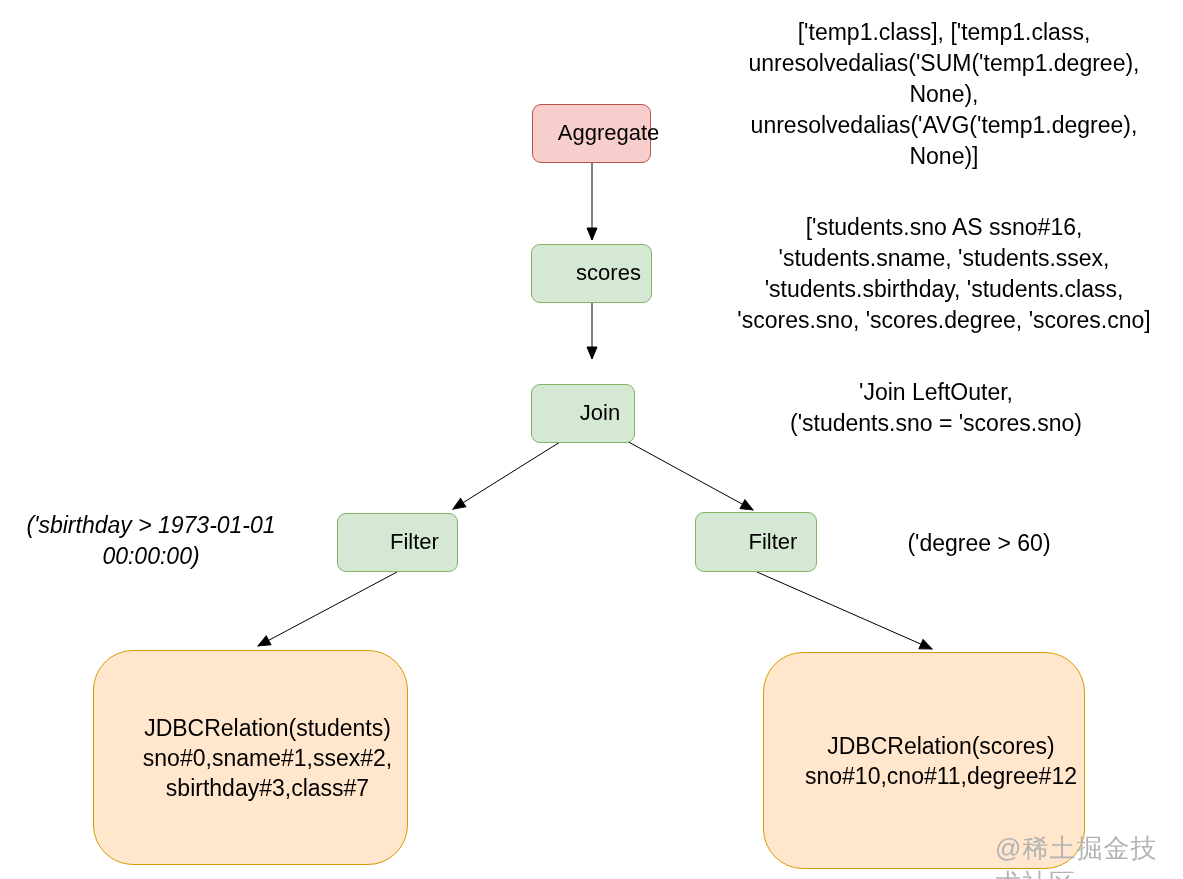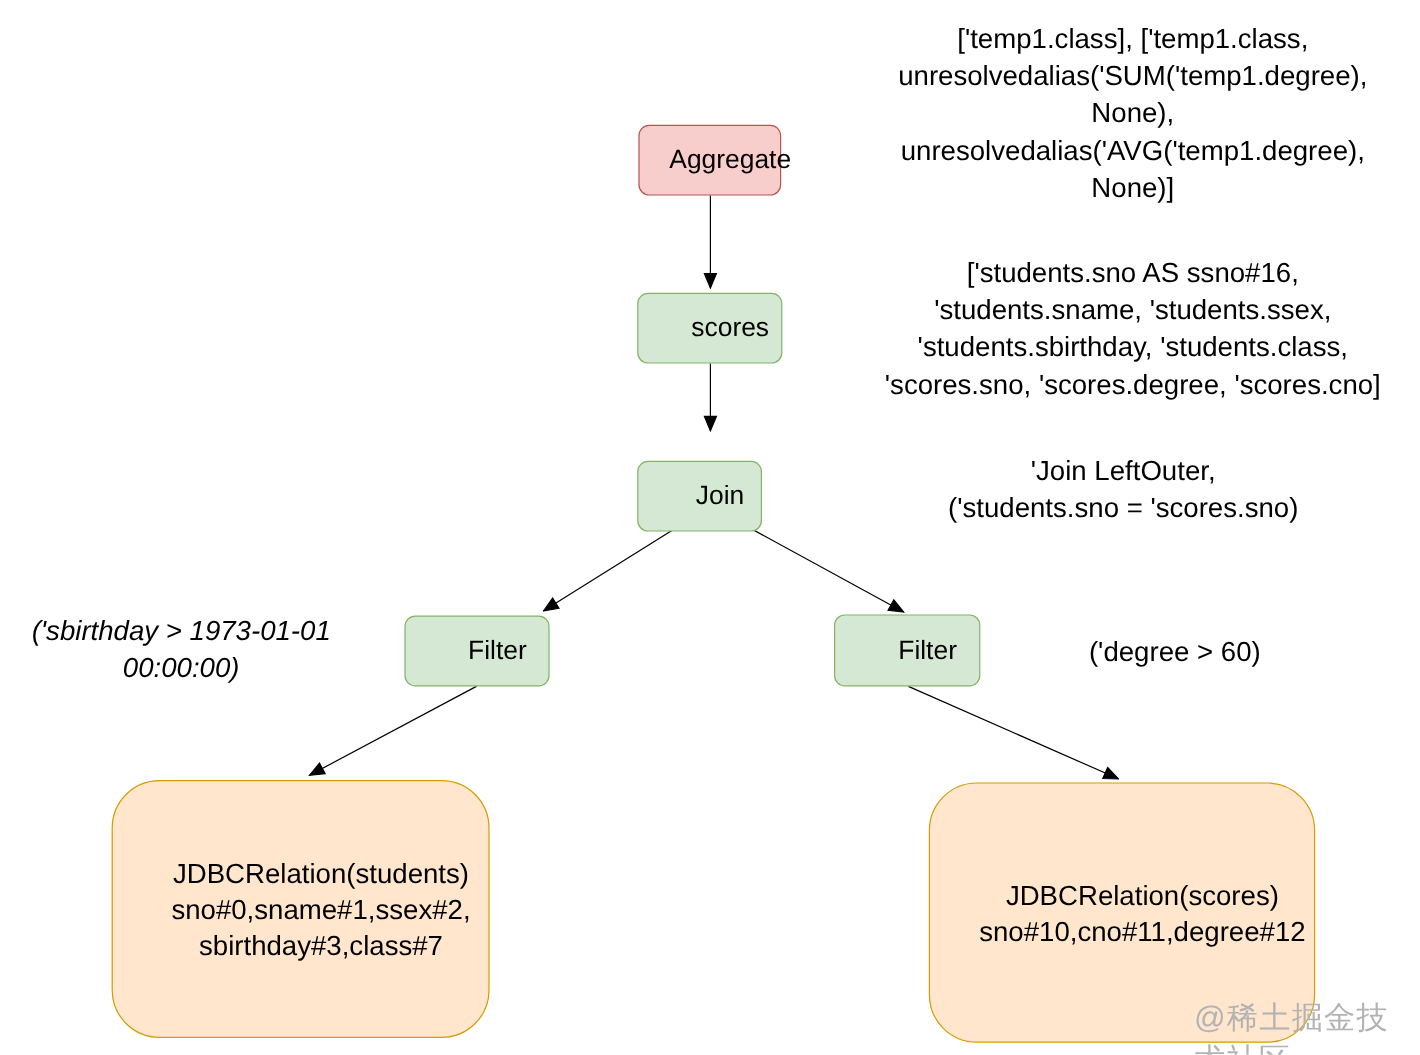--- a/index.html
+++ b/index.html
@@ -78,21 +78,21 @@
   <div class="node green" style="left:531px; top:363px; width:104px; height:59px;margin-top:21px;">Join</div>
 
   <div class="node green" style="left:337px; top:513px; width:121px; height:59px;">Filter</div>
 
   <div class="node green" style="left:695px; top:512px; width:122px; height:60px;">Filter</div>
 
   <div class="node orange" style="left:93px; top:650px; width:315px; height:215px;">JDBCRelation(students)
 sno#0,sname#1,ssex#2,
 sbirthday#3,class#7</div>
 
-  <div class="node orange" style="left:763px; top:652px; width:322px; height:217px;margin-left:11px;">JDBCRelation(scores)
+  <div class="node orange" style="left:763px; top:652px; width:322px; height:217px;">JDBCRelation(scores)
 sno#10,cno#11,degree#12</div>
 
   <div class="annotation" style="left:664px; top:17px; width:560px;">['temp1.class], ['temp1.class,
 unresolvedalias('SUM('temp1.degree),
 None),
 unresolvedalias('AVG('temp1.degree),
 None)]</div>
 
   <div class="annotation" style="left:664px; top:212px; width:560px;">['students.sno AS ssno#16,
 'students.sname, 'students.ssex,

